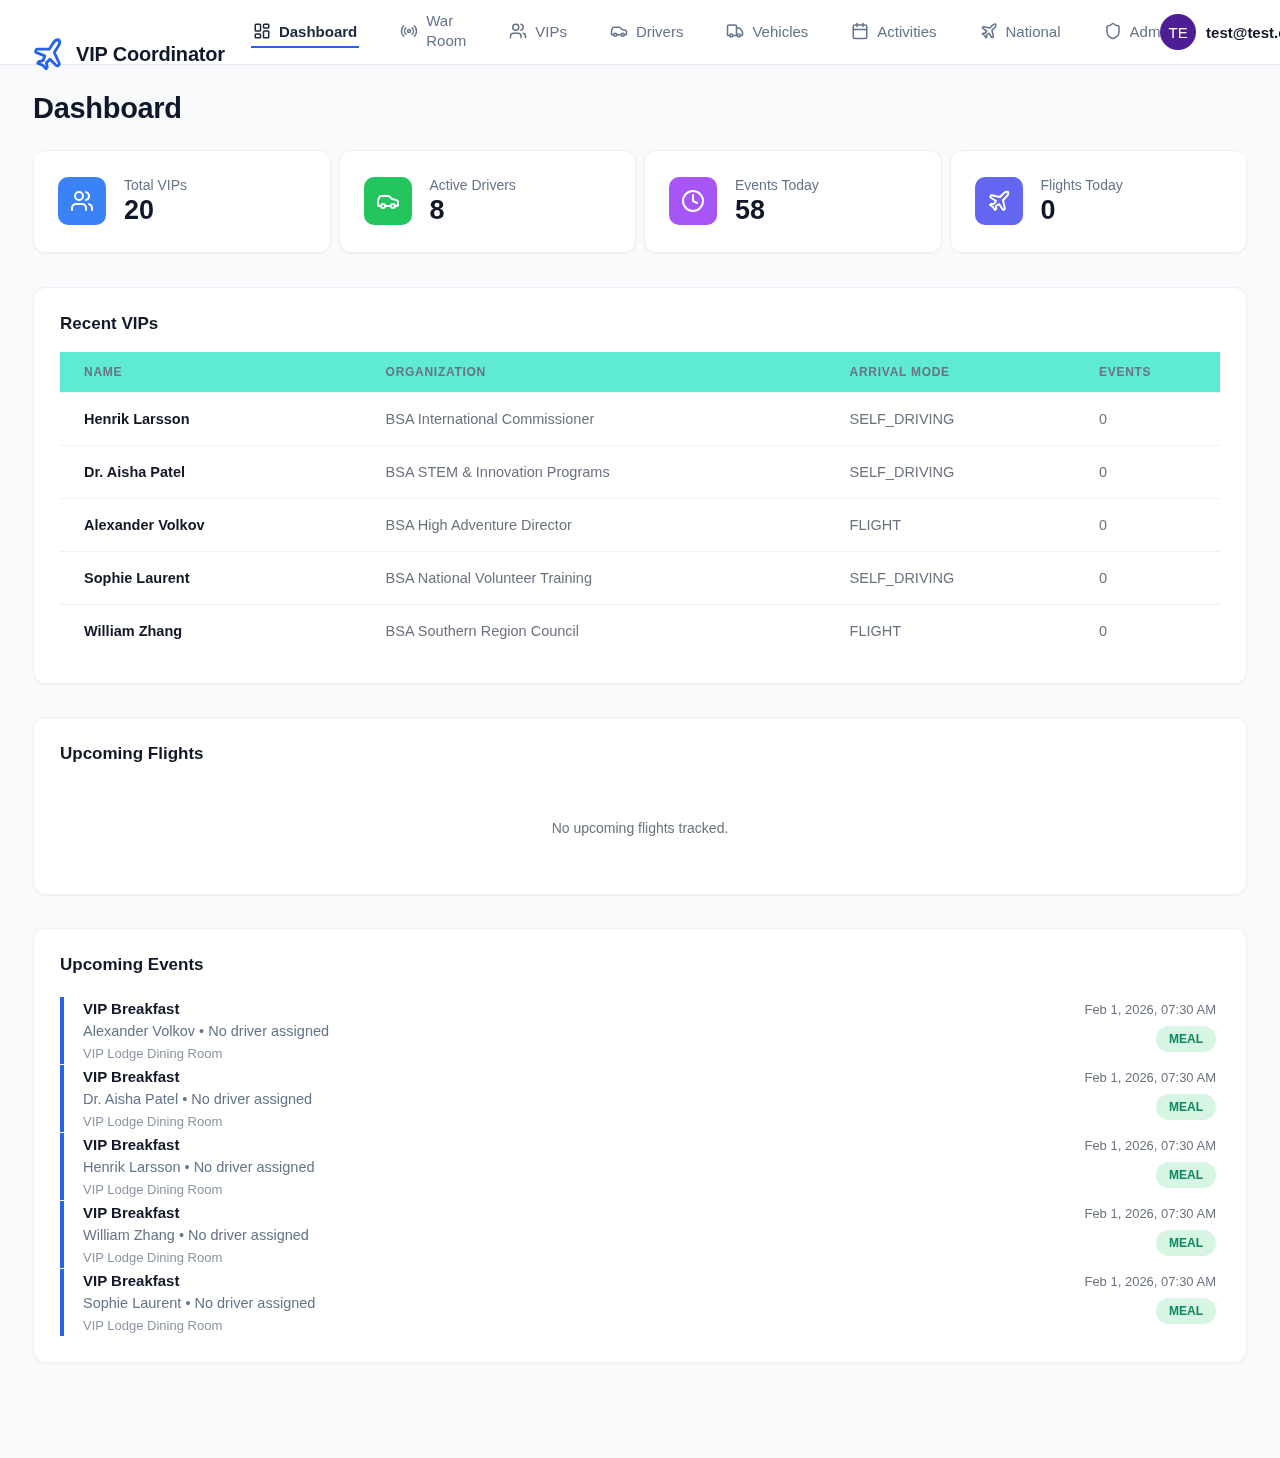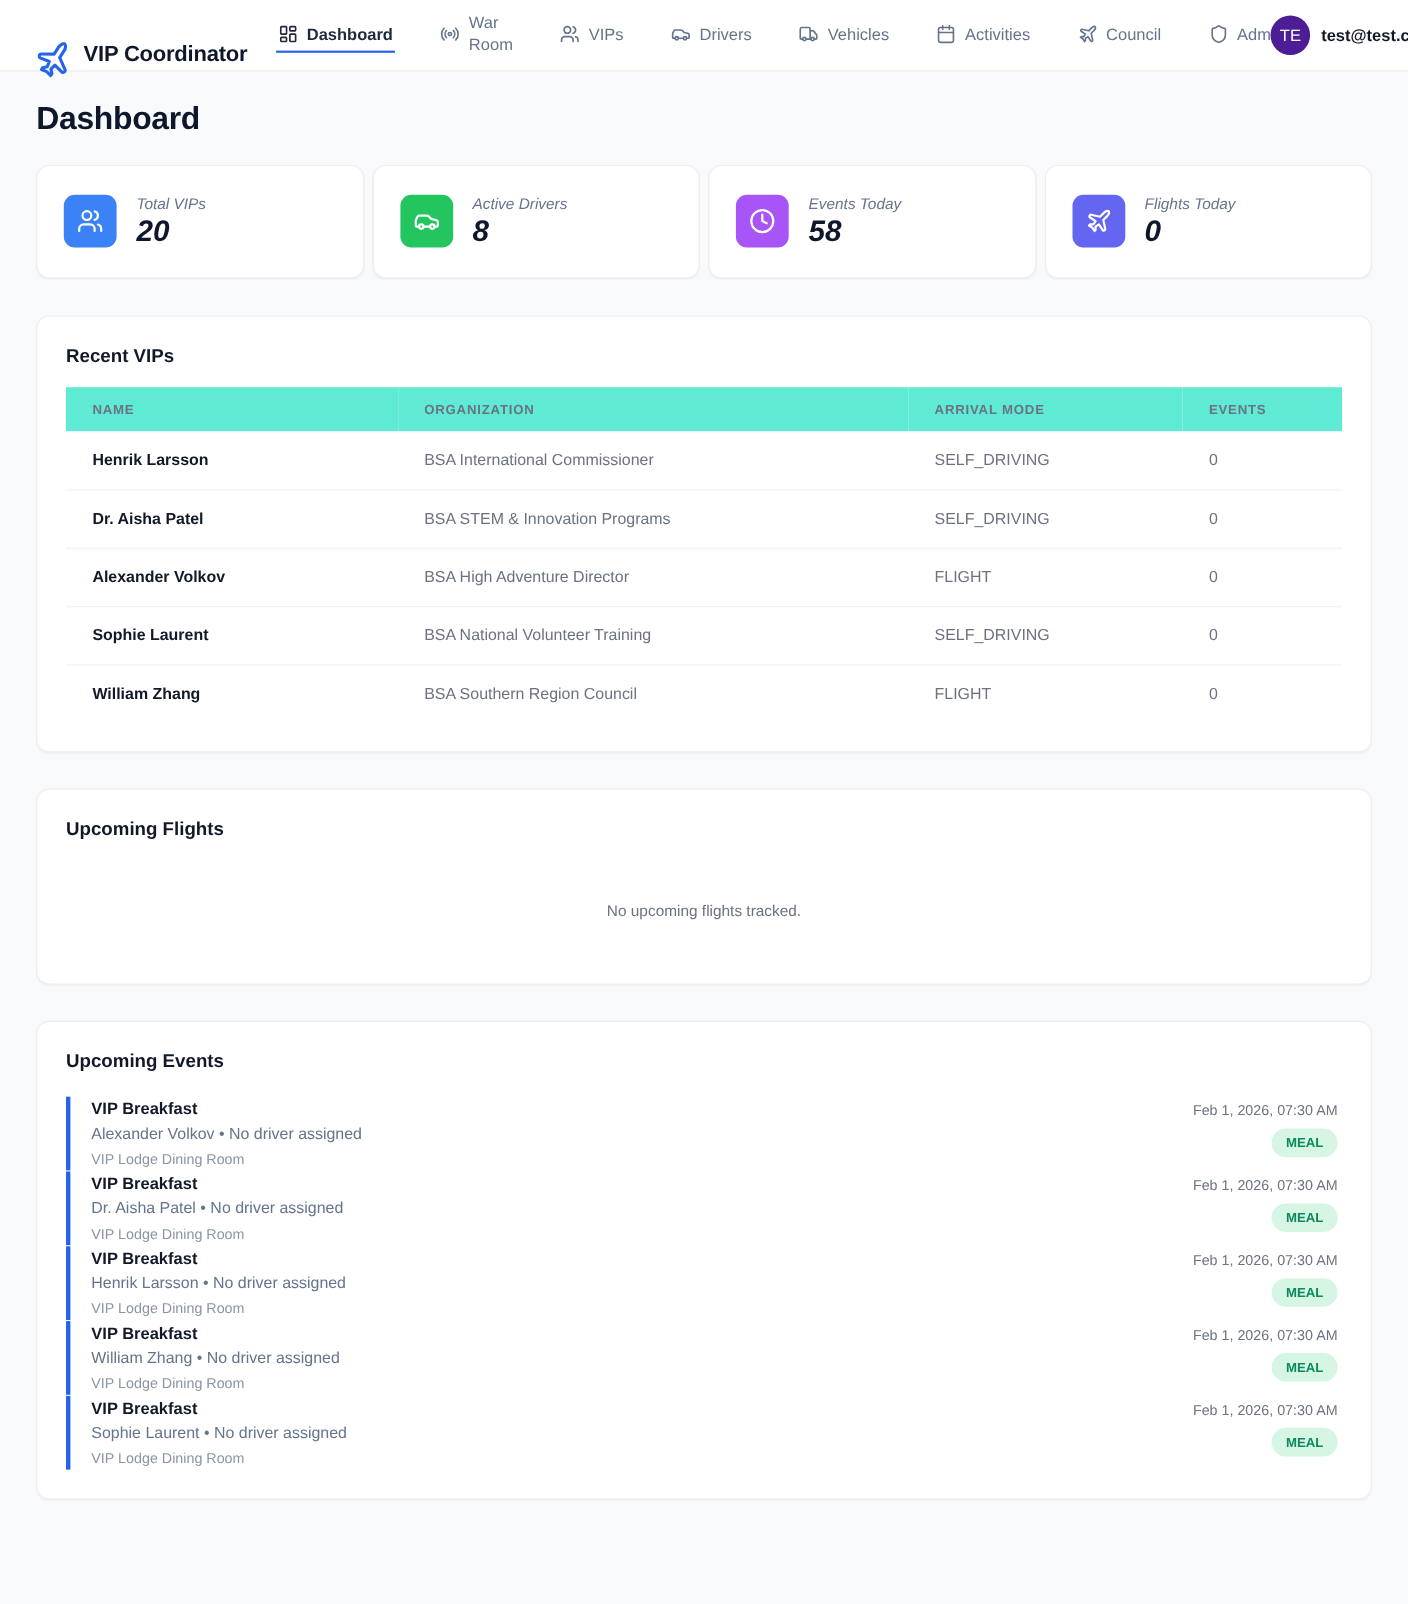--- a/index.html
+++ b/index.html
@@ -2,41 +2,41 @@
 <html><head>
 <meta charset="utf-8">
 <style>
   * { margin:0; padding:0; box-sizing:border-box; }
   html,body { background:#f8fafc; font-family:"Liberation Sans", sans-serif; color:#0f172a; }
   body { width:1280px; margin:0 auto; }
 
   
   .header { height:65px; background:#ffffff; border-bottom:1px solid #e7eaf0;
             display:flex; align-items:center; padding:0 24px 0 32px; }
-  .brand { display:flex; align-items:flex-start; gap:10px;margin-top:45px; }
+  .brand { display:flex; align-items:center; gap:10px;margin-top:45px; }
   .brand-icon { width:34px; height:34px; color:#2563eb; transform:rotate(-12deg); }
   .brand-name { font-size:20px; font-weight:700; color:#0f172a; letter-spacing:-0.2px; white-space:nowrap; }
   .nav { display:flex; align-items:center; margin-left:26px; gap:39px; flex:1; }
   .nav-item { display:flex; align-items:center; gap:8px; color:#64748b; font-size:15px;
               cursor:pointer; padding:6px 2px; border-bottom:2px solid transparent; }
   .nav-item svg { width:18px; height:18px; flex:none; }
   .nav-item.active { color:#1e293b; font-weight:600; border-bottom:2px solid #2563eb; }
   .nav-item .two-line { max-width:46px; line-height:1.35; }
   .user-menu { display:flex; align-items:center; gap:10px; }
   .avatar { width:36px; height:36px; border-radius:50%; background:#4c1d95; color:#ffffff;
             font-size:15px; font-weight:400; display:flex; align-items:center; justify-content:center;
             margin-left:-14px; position:relative; z-index:2; flex:none; }
   .user-email { font-size:15px; font-weight:600; color:#111827; white-space:nowrap; }
 
   
   .page { padding:0 33px 26px 33px; }
   .page-title { font-size:29px; font-weight:700; color:#0f172a; margin:27px 0 25px 0; letter-spacing:-0.3px; }
 
   
-  .stats { display:grid; grid-template-columns:repeat(4,1fr); gap:8px; margin-bottom:34px;font-style:italic; }
+  .stats { display:grid; grid-template-columns:repeat(4,1fr); gap:8px; margin-bottom:34px; }
   .stat-card { background:#ffffff; border:1px solid #eceff4; border-radius:12px; padding:26px 24px;
                display:flex; align-items:center; gap:18px; box-shadow:0 1px 2px rgba(16,24,40,.04); }
   .stat-icon { width:48px; height:48px; border-radius:10px; display:flex; align-items:center;
                justify-content:center; color:#ffffff; flex:none; }
   .stat-icon svg { width:24px; height:24px; }
   .stat-label { font-size:14px; color:#64748b; margin-bottom:3px; }
   .stat-value { font-size:27px; font-weight:700; color:#0f172a; line-height:1.1; }
 
   
   .card { background:#ffffff; border:1px solid #eceff4; border-radius:12px;
@@ -132,21 +132,21 @@
           <path d="M16 2v4"></path>
           <path d="M8 2v4"></path>
           <path d="M3 10h18"></path>
         </svg>
       <span>Activities</span>
     </div>
     <div class="nav-item">
       <svg viewBox="0 0 24 24" fill="none" stroke="currentColor" stroke-width="2" stroke-linecap="round" stroke-linejoin="round">
           <path d="M17.8 19.2 16 11l3.5-3.5C21 6 21.5 4 21 3c-1-.5-3 0-4.5 1.5L13 8 4.8 6.2c-.5-.1-.9.1-1.1.5l-.3.5c-.2.5-.1 1 .3 1.3L9 12l-2 3H4l-1 1 3 2 2 3 1-1v-3l3-2 3.5 5.3c.3.4.8.5 1.3.3l.5-.2c.4-.3.6-.7.5-1.2z"></path>
         </svg>
-      <span>Council</span>
+      <span>National</span>
     </div>
     <div class="nav-item">
       <svg viewBox="0 0 24 24" fill="none" stroke="currentColor" stroke-width="2" stroke-linecap="round" stroke-linejoin="round">
           <path d="M20 13c0 5-3.5 7.5-7.66 8.95a1 1 0 0 1-.67-.01C7.5 20.5 4 18 4 13V6a1 1 0 0 1 1-1c2 0 4.5-1.2 6.24-2.72a1 1 0 0 1 1.52 0C14.51 3.81 17 5 19 5a1 1 0 0 1 1 1z"></path>
         </svg>
       <span>Admin</span>
     </div>
   </nav>
 
   <div class="user-menu">

